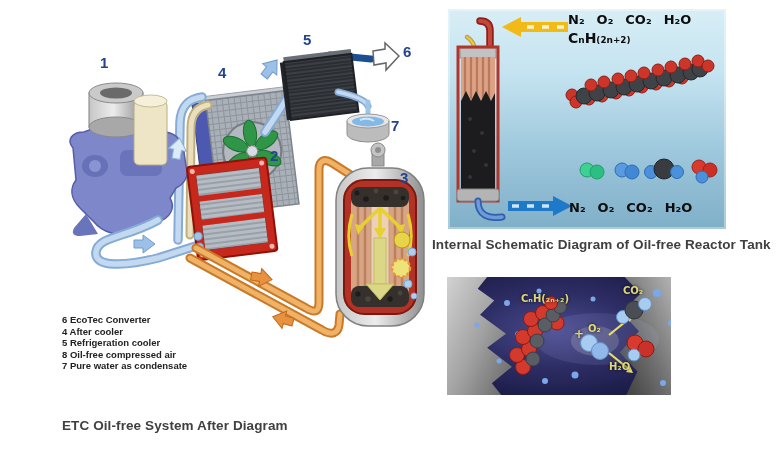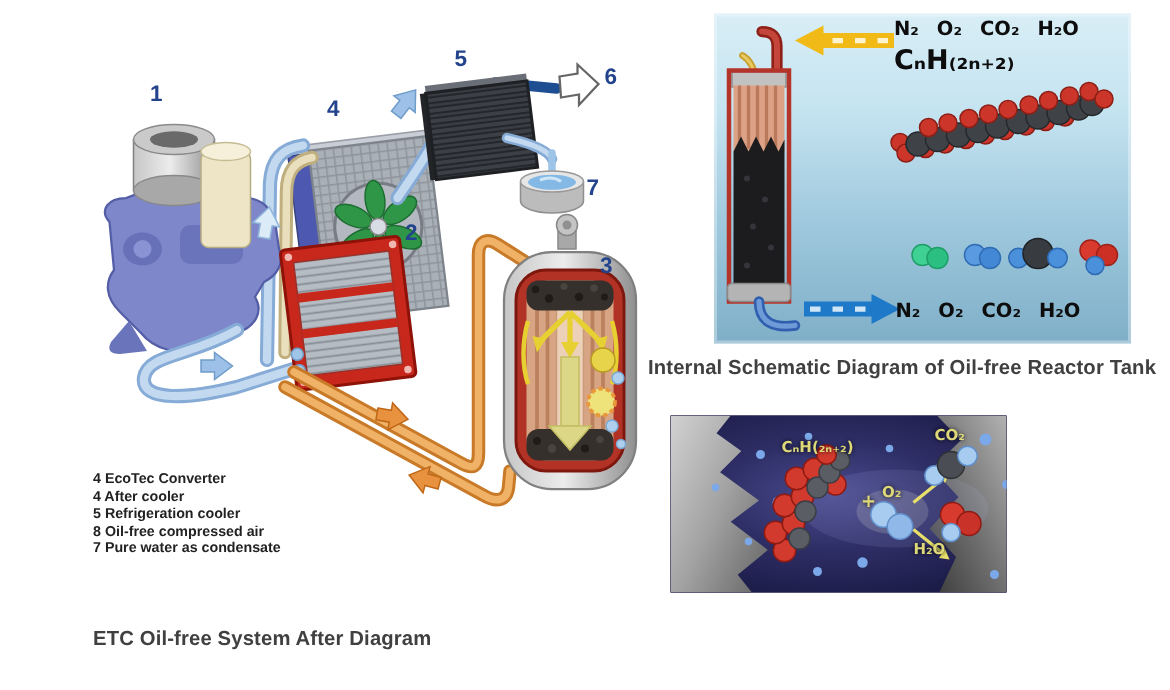--- a/index.html
+++ b/index.html
@@ -8,25 +8,25 @@
   #app{position:absolute;inset:0;}
   .caption{position:absolute;font-family:Liberation Sans, sans-serif;font-weight:bold;
            font-size:13.5px;color:#404040;white-space:nowrap;letter-spacing:.1px;}
   .marker{position:absolute;color:#23448c;font-weight:bold;font-size:15px;
           font-family:"Liberation Sans",sans-serif;}
   .legend{position:absolute;left:62px;top:314px;font-size:9.5px;font-weight:bold;
           color:#222;line-height:11.6px;white-space:nowrap;}
   .flow-svg{position:absolute;left:0;top:0;}
   .panel-reactor{position:absolute;left:448px;top:9px;width:278px;height:220px;
     background:linear-gradient(180deg,#d8eef6 0%,#c4e3f0 30%,#9dc7dc 65%,#7fafc8 100%);
-    box-shadow:inset 0 0 0 2px rgba(255,255,255,.35);margin-left:28px;}
+    box-shadow:inset 0 0 0 2px rgba(255,255,255,.35);}
   .panel-reactor svg{position:absolute;left:0;top:0;}
   .chem-row{position:absolute;display:flex;gap:12px;font-weight:bold;font-size:13px;
             color:#0d0d0d;font-family:"DejaVu Sans",sans-serif;white-space:nowrap;}
-  .chem-single{position:absolute;font-weight:bold;font-size:18px;color:#0d0d0d;
+  .chem-single{position:absolute;font-weight:bold;font-size:14px;color:#0d0d0d;
                font-family:"DejaVu Sans",sans-serif;white-space:nowrap;}
   .panel-reaction{position:absolute;left:447px;top:277px;width:224px;height:118px;
     background:radial-gradient(ellipse 150px 70px at 48% 45%,#4a4a8e 0%,#2e2e66 52%,#1c1c48 100%) #1c1c48;
     overflow:hidden;}
   .rock{position:absolute;top:0;height:118px;}
   .rock-left{left:0;width:118px;
     background:linear-gradient(115deg,#d2d2d2 0%,#a2a2a2 35%,#626262 70%,#383838 100%);
     clip-path:polygon(0 0,34% 0,26% 10%,40% 20%,28% 32%,50% 48%,34% 60%,55% 76%,38% 90%,46% 100%,0 100%);}
   .rock-right{right:0;width:80px;
     background:linear-gradient(245deg,#b2b2b2 0%,#727272 40%,#303030 85%);
@@ -217,21 +217,21 @@
 
     <div class="marker" style="left:100px;top:54px">1</div>
     <div class="marker" style="left:270px;top:147px">2</div>
     <div class="marker" style="left:400px;top:169px">3</div>
     <div class="marker" style="left:218px;top:64px">4</div>
     <div class="marker" style="left:303px;top:31px">5</div>
     <div class="marker" style="left:403px;top:43px">6</div>
     <div class="marker" style="left:391px;top:117px">7</div>
 
     <div class="legend">
-      <div>4 EcoTec Converter</div>
+      <div>6 EcoTec Converter</div>
       <div>4 After cooler</div>
       <div>5 Refrigeration cooler</div>
       <div>8 Oil-free compressed air</div>
       <div>7 Pure water as condensate</div>
     </div>
 
     <div class="caption" style="left:62px;top:418px">ETC Oil-free System After Diagram</div>
   </section>
 
   <section class="panel-reactor">

